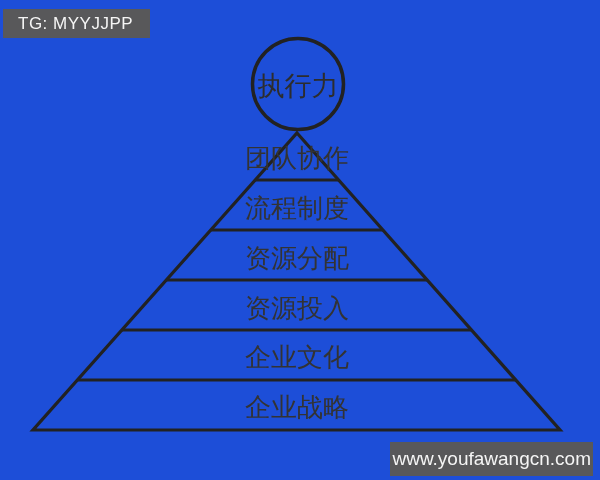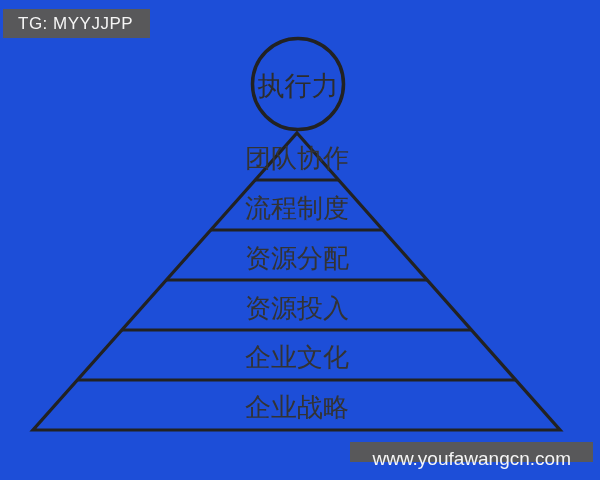--- a/index.html
+++ b/index.html
@@ -26,23 +26,23 @@
     top: 9px;
     height: 29px;
     line-height: 29px;
     padding: 0 17px 0 15px;
     font-size: 17px;
     letter-spacing: 0.5px;
   }
   .badge-bottom-right {
     right: 7px;
     top: 442px;
-    height: 20px;
+    height: 34px;
     line-height: 34px;
-    padding: 0 22px;
+    padding: 0 2px;
     font-size: 19px;
     text-align: right;
   }
   svg.diagram {
     position: absolute;
     left: 0;
     top: 0;
   }
   .shape {
     fill: none;

